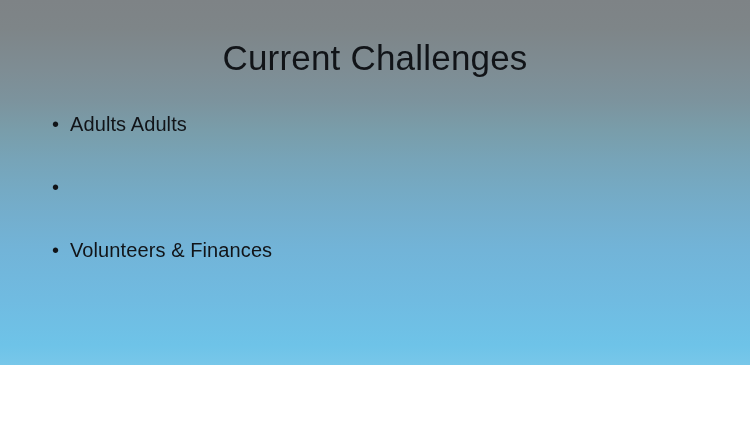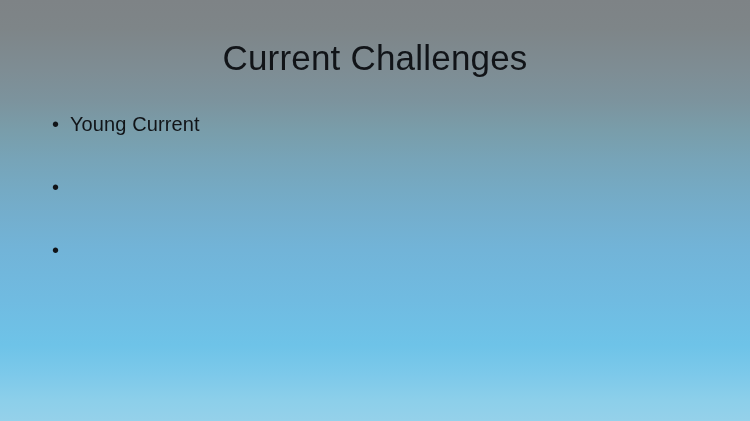--- a/index.html
+++ b/index.html
@@ -4,21 +4,21 @@
 <title>Current Challenges</title>
 <style>
   html, body {
     margin: 0;
     padding: 0;
     background: #ffffff;
   }
   #slide {
     position: relative;
     width: 750px;
-    height: 421px;
+    height: 365px;
     overflow: hidden;
     font-family: "Liberation Sans", "DejaVu Sans", sans-serif;
     
     background-image: linear-gradient(
       to bottom,
       #7e8386 0px,
       #7e8588 28px,
       #7e8d94 70px,
       #7c939d 100px,
       #799daa 130px,
@@ -86,26 +86,27 @@
 <body>
 
 <div id="slide">
 
   <div id="slide-title">Current Challenges</div>
 
   <ul id="bullet-list">
 
     <li class="bullet-row">
       <span class="bullet-marker">•</span>
-      <span class="bullet-text">Young Current</span>
+      <span class="bullet-text">Adults Adults</span>
     </li>
 
     <li class="bullet-row">
       <span class="bullet-marker">•</span>
     </li>
 
     <li class="bullet-row">
       <span class="bullet-marker">•</span>
+      <span class="bullet-text">Volunteers &amp; Finances</span>
     </li>
 
   </ul>
 
 </div>
 
 </body></html>

